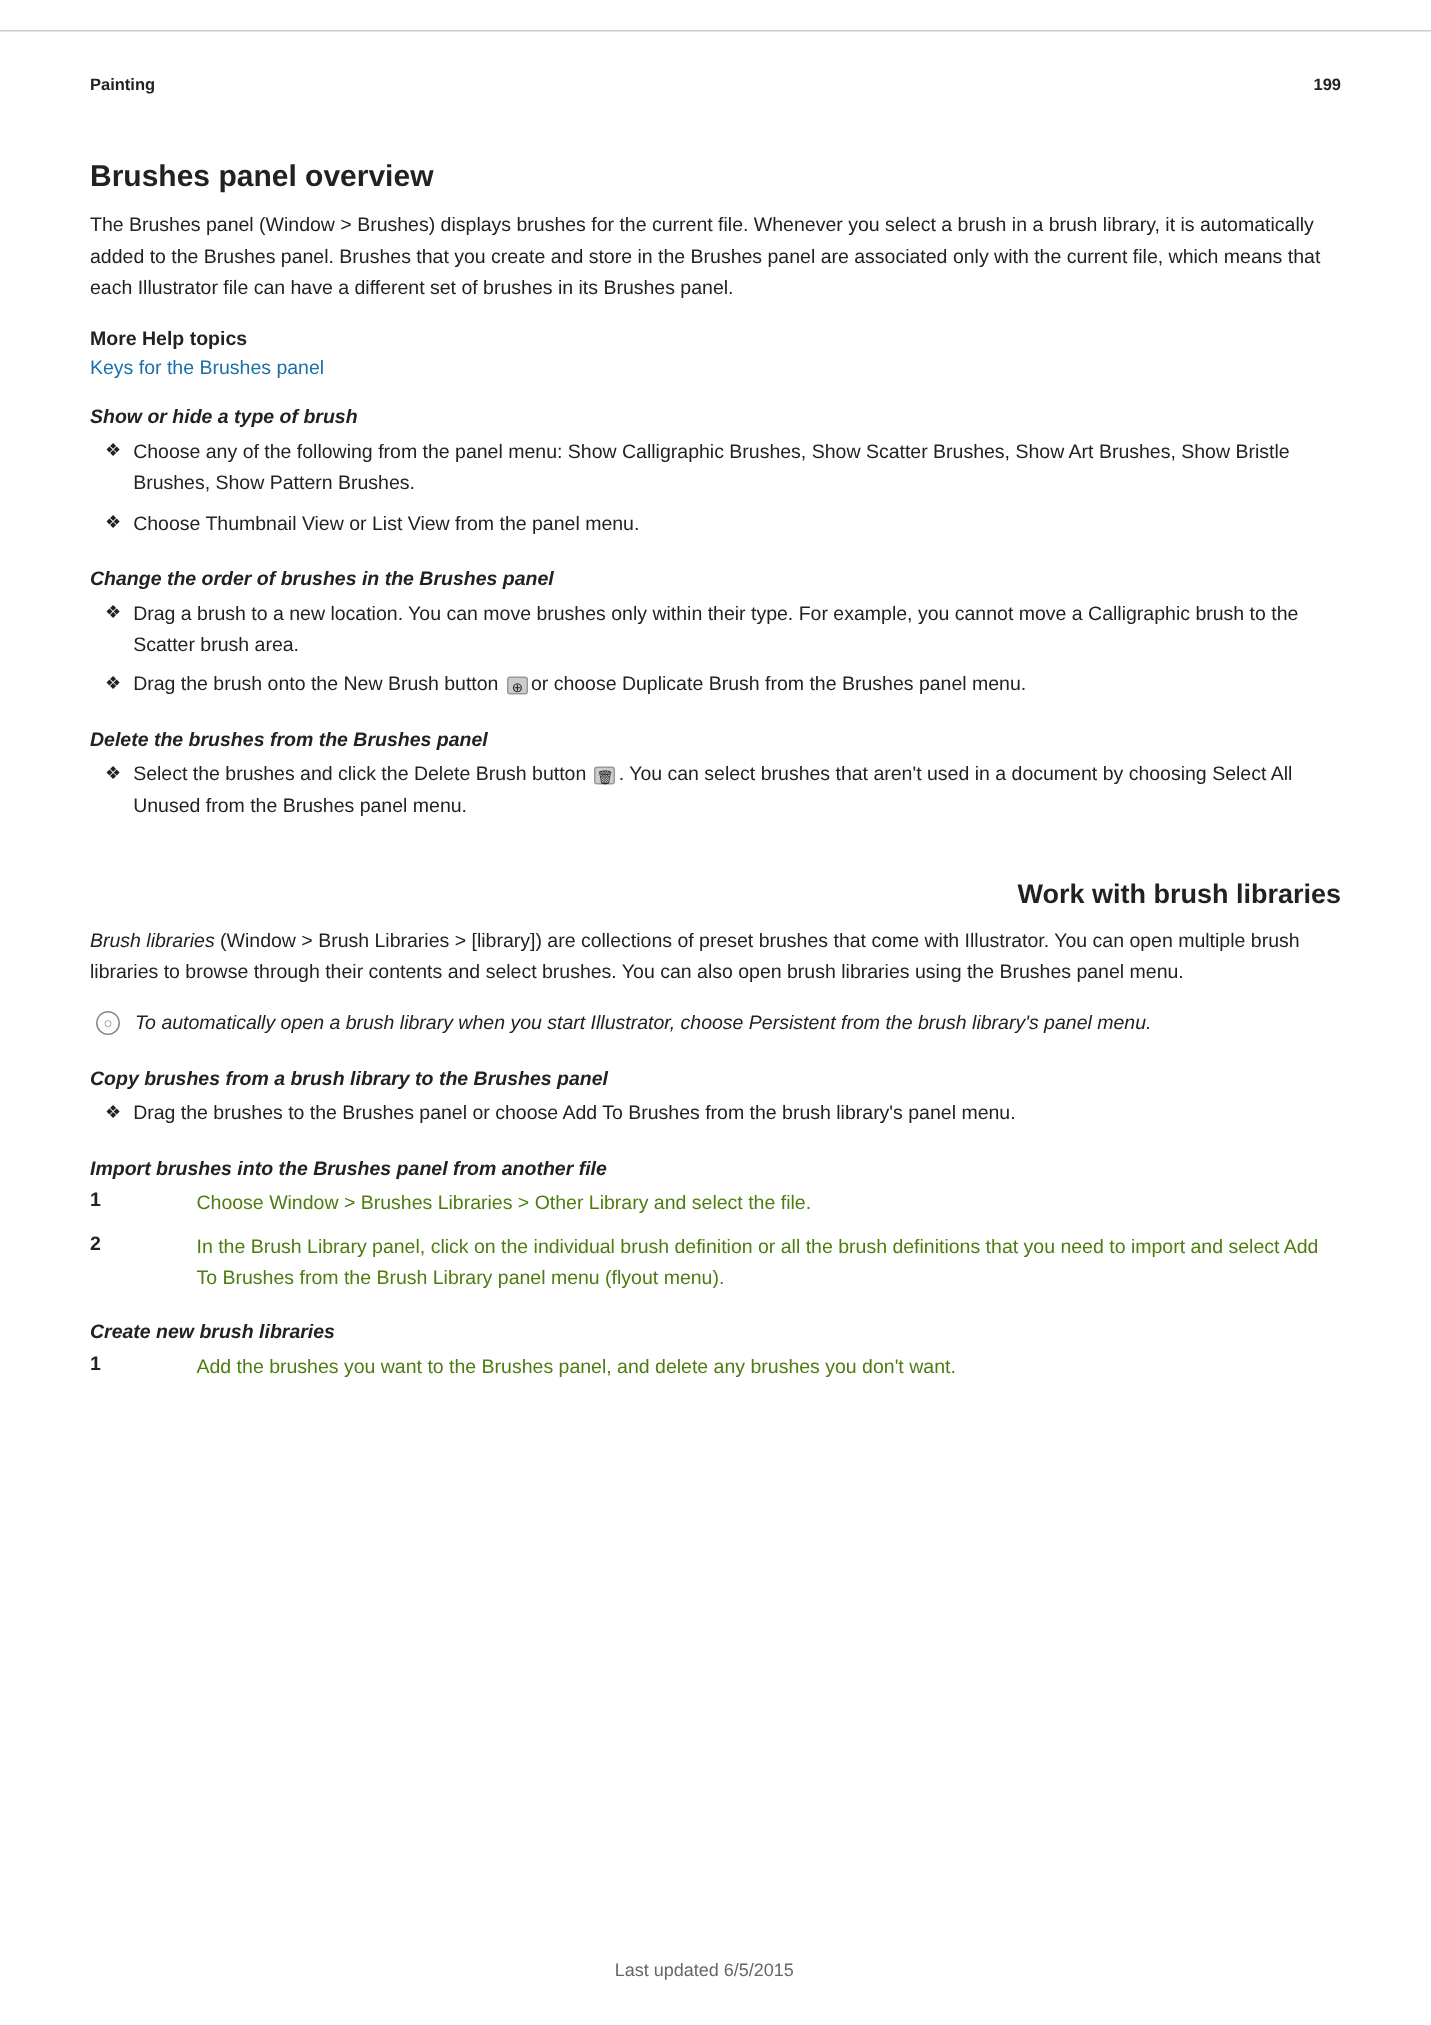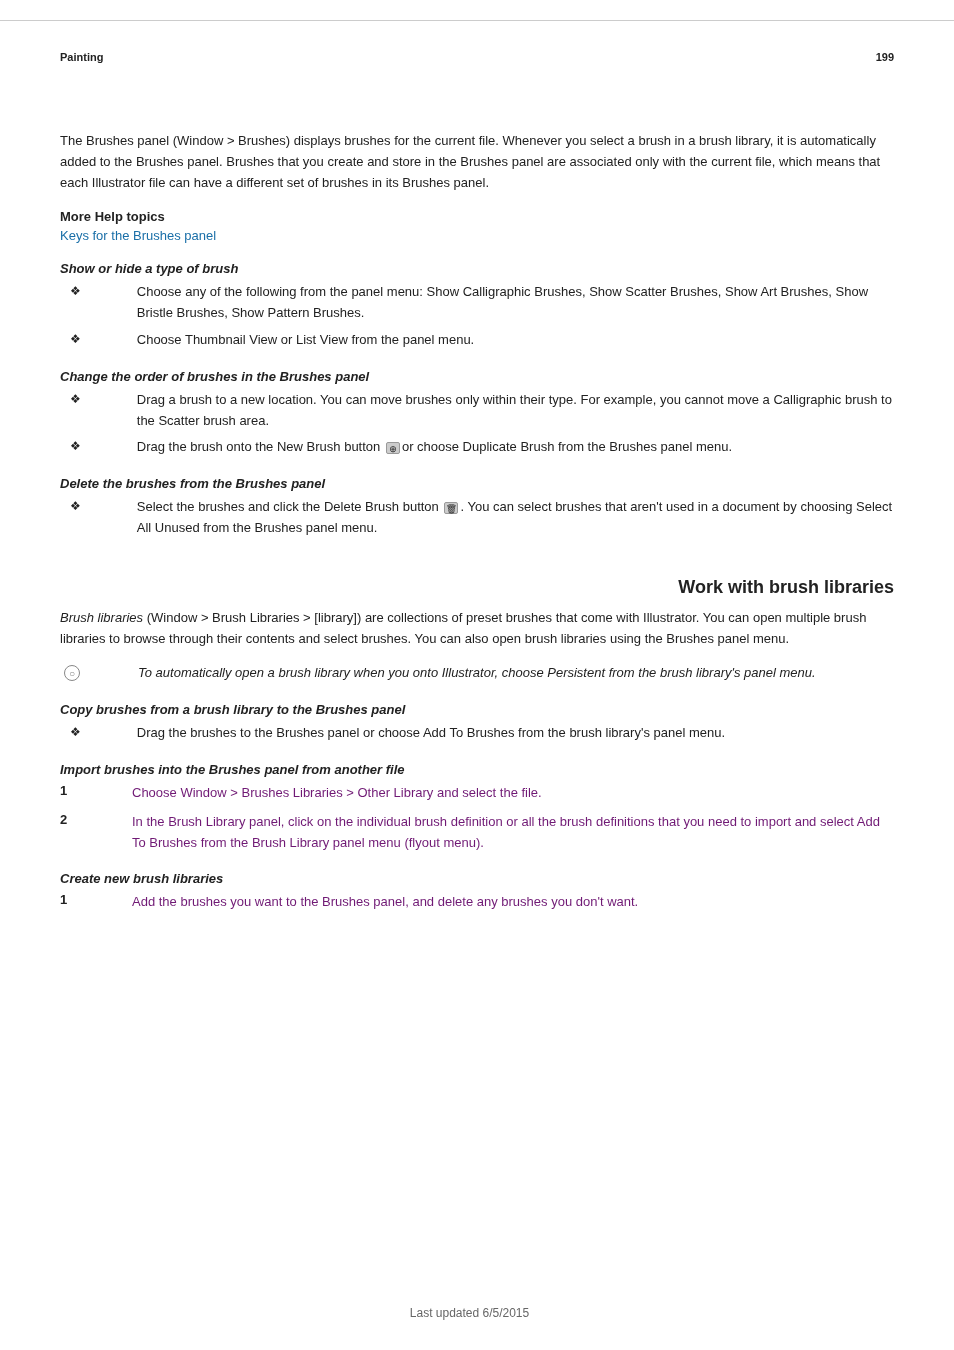--- a/index.html
+++ b/index.html
@@ -1,15 +1,15 @@
 <!DOCTYPE html>
 <html><head>
   <meta charset="utf-8">
   <style>
-    * { box-sizing: border-box; margin: 0; padding: 0; gap: 48px; }
+    * { box-sizing: border-box; margin: 0; padding: 0; }
     body {
       font-family: Arial, Helvetica, sans-serif;
       font-size: 13px;
       color: #222;
       background: #fff;
       width: 954px;
       min-height: 1350px;
     }
     .page {
       display: flex;
@@ -106,21 +106,22 @@
     .numbered-item .num {
       font-size: 13px;
       font-weight: bold;
       min-width: 24px;
       flex-shrink: 0;
       margin-top: 0;
     }
     .numbered-text {
       font-size: 13px;
       line-height: 1.6;
-      color: #701a75;
+      color: #4d7c0f;
+      margin-left: 47px;
     }
     .note-box {
       display: flex;
       align-items: flex-start;
       margin: 14px 0;
       padding-left: 4px;
     }
     .note-icon {
       width: 16px;
       height: 16px;
@@ -181,20 +182,21 @@
 
 <div class="page">
   <div class="top-bar">
     <span class="section-label">Painting</span>
     <span class="page-number">199</span>
   </div>
 
   <div class="content">
 
     
+    <h1 class="section-title">Brushes panel overview</h1>
     <p class="body-text">The Brushes panel (Window &gt; Brushes) displays brushes for the current file. Whenever you select a brush in a brush library, it is automatically added to the Brushes panel. Brushes that you create and store in the Brushes panel are associated only with the current file, which means that each Illustrator file can have a different set of brushes in its Brushes panel.</p>
 
     <div class="more-help-label">More Help topics</div>
     <a class="link">Keys for the Brushes panel</a>
 
     
     <div class="subsection-heading">Show or hide a type of brush</div>
     <div class="bullet-item">
       <span class="diamond">❖</span>
       <span class="bullet-text">Choose any of the following from the panel menu: Show Calligraphic Brushes, Show Scatter Brushes, Show Art Brushes, Show Bristle Brushes, Show Pattern Brushes.</span>
@@ -232,21 +234,21 @@
 
     
     <h2 class="section-title">Work with brush libraries</h2>
     <p class="body-text">
       <em><span>Brush libraries</span></em><span> (Window &gt; Brush Libraries &gt; [library]) are collections of preset brushes that come with Illustrator. You can open multiple brush libraries to browse through their contents and select brushes. You can also open brush libraries using the Brushes panel menu.</span>
     </p>
 
     
     <div class="note-box">
       <div class="note-icon">○</div>
-      <span class="note-text">To automatically open a brush library when you onto Illustrator, choose Persistent from the brush library's panel menu.</span>
+      <span class="note-text">To automatically open a brush library when you start Illustrator, choose Persistent from the brush library's panel menu.</span>
     </div>
 
     
     <div class="subsection-heading">Copy brushes from a brush library to the Brushes panel</div>
     <div class="bullet-item">
       <span class="diamond">❖</span>
       <span class="bullet-text">Drag the brushes to the Brushes panel or choose Add To Brushes from the brush library's panel menu.</span>
     </div>
 
     

